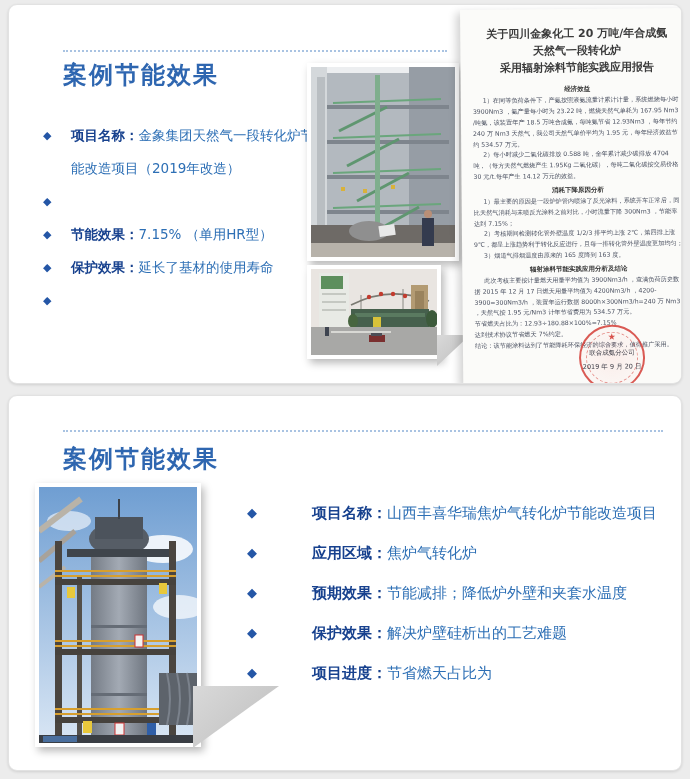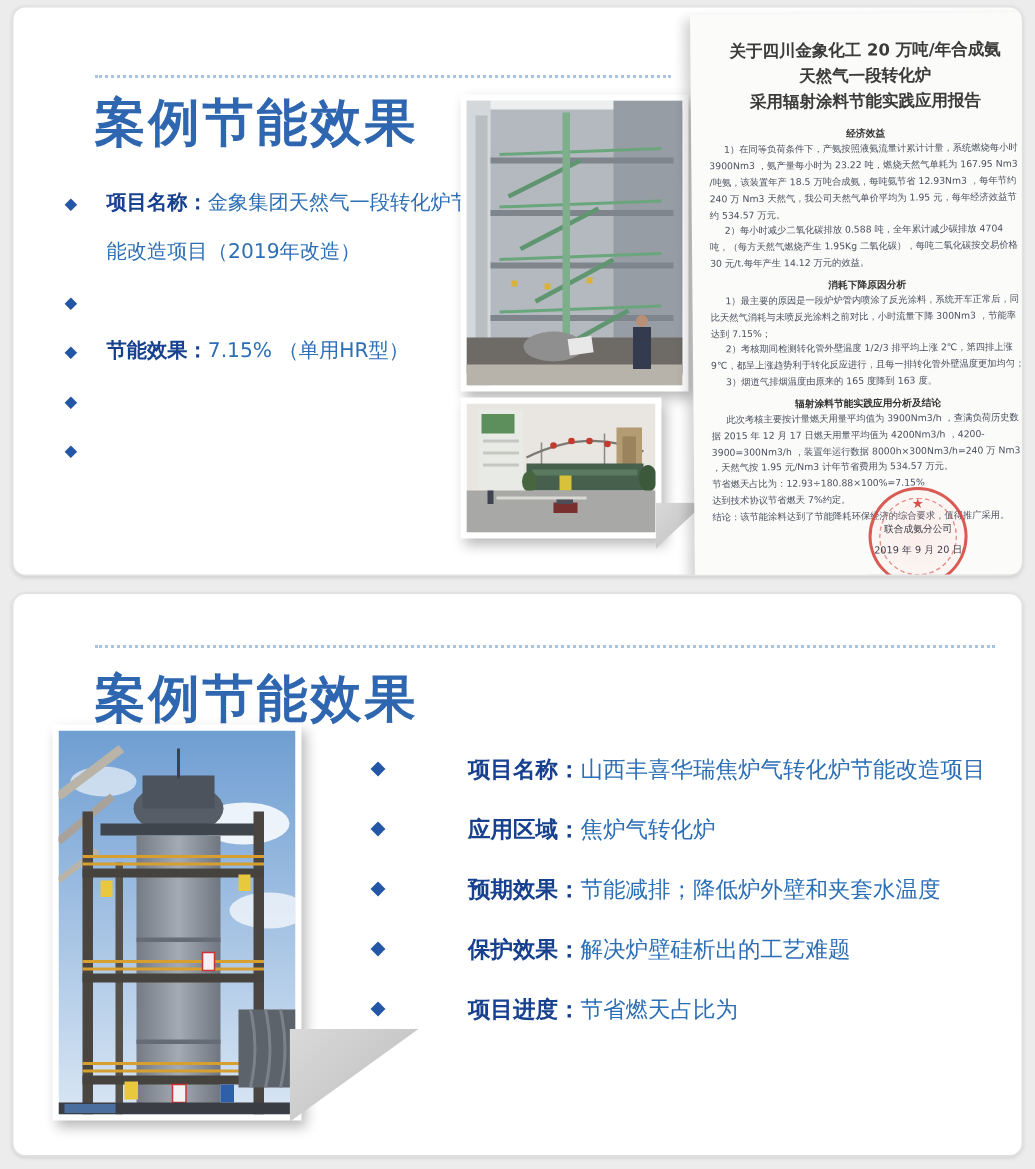--- a/index.html
+++ b/index.html
@@ -14,21 +14,21 @@
     box-shadow:0 1px 3px rgba(0,0,0,.12);overflow:hidden;
   }
   #slide1{top:4px;height:380px;}
   #slide2{top:395px;height:376px;}
 
   .dotted{position:absolute;border-top:2px dotted #a9c3e2;height:0;}
   #s1-dotted{left:54px;top:45px;width:384px;}
   #s2-dotted{left:54px;top:34px;width:600px;}
 
   .slide-title{
-    position:absolute;left:54px;color:#2e66b0;font-size:34px;
+    position:absolute;left:54px;color:#2e66b0;font-size:24px;
     font-weight:bold;letter-spacing:2px;
   }
   #s1-title{top:54px;}
   #s2-title{top:47px;}
 
   
   .bullets{position:absolute;}
   #s1-bullets{left:34px;top:114px;width:276px;}
   #s2-bullets{left:238px;top:97px;width:430px;}
   .brow{display:flex;align-items:flex-start;}
@@ -93,20 +93,21 @@
     </div>
     <div class="brow">
       <span class="bdiamond">◆</span>
     </div>
     <div class="brow">
       <span class="bdiamond">◆</span>
       <span class="btext"><span class="blabel">节能效果：</span><span class="bvalue">7.15% （单用HR型）</span></span>
     </div>
     <div class="brow">
       <span class="bdiamond">◆</span>
+      <span class="btext"><span class="blabel">保护效果：</span><span class="bvalue">延长了基材的使用寿命</span></span>
     </div>
     <div class="brow">
       <span class="bdiamond">◆</span>
     </div>
   </div>
 
   <div class="photo" id="photo1">
     <svg width="144" height="190" viewBox="0 0 144 190">
       <rect width="144" height="190" fill="#dfe3e6"></rect>
       <rect x="0" y="0" width="144" height="28" fill="#eceef0"></rect>

